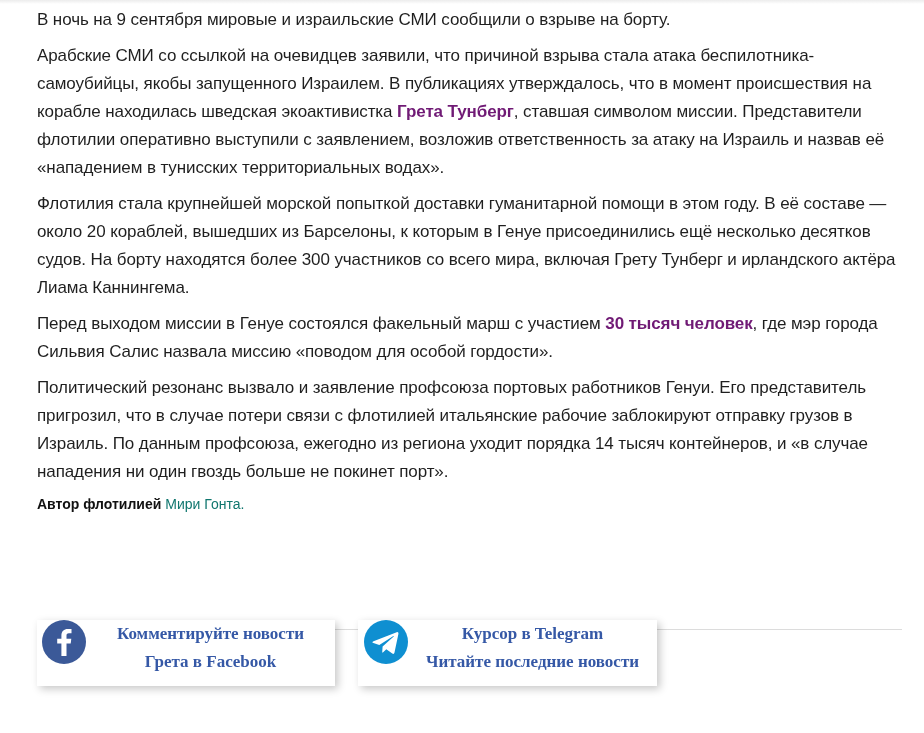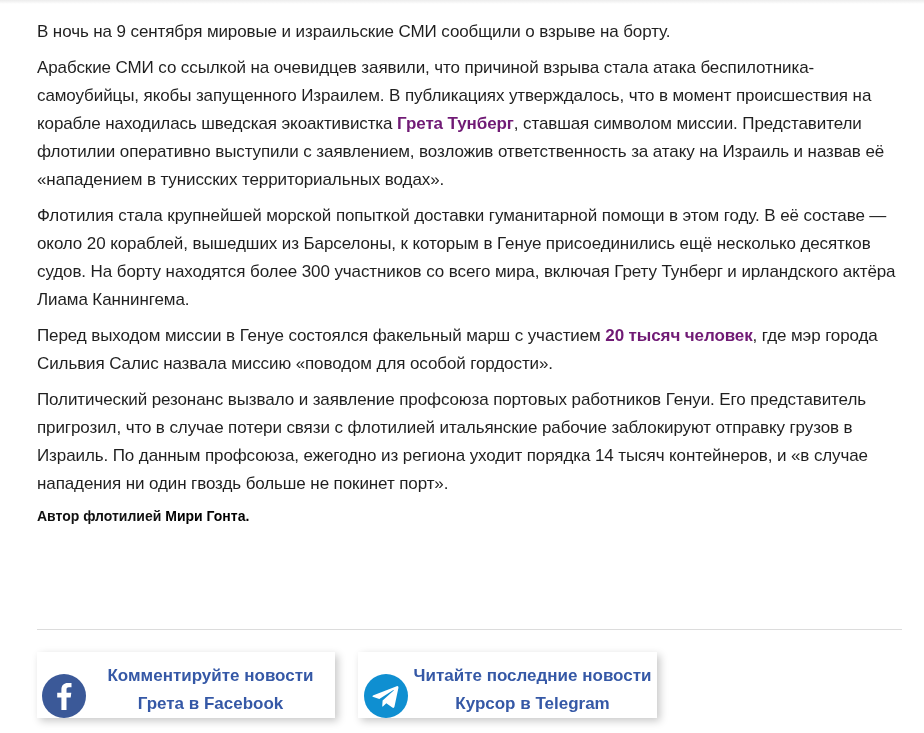--- a/index.html
+++ b/index.html
@@ -1,43 +1,43 @@
 <!DOCTYPE html>
 <html><head>
   <meta charset="utf-8">
   <style>
     * { box-sizing: border-box; margin: 0; padding: 0; }
     html, body { width: 924px; height: 733px; background: #ffffff; overflow: hidden; }
     body { font-family: "Liberation Sans", "DejaVu Sans", sans-serif; color: #1f1f1f; position: relative; }
     .topshade { position: absolute; left: 0; top: 0; width: 924px; height: 4px; background: linear-gradient(#ececec, #ffffff); }
-    .article { position: absolute; left: 37px; top: 18px; width: 868px; }
+    .article { position: absolute; left: 37px; top: 6px; width: 868px; }
     .article p { font-size: 17px; line-height: 28px; letter-spacing: -0.1px; margin-bottom: 8px; color: #1f1f1f; }
     .article p b { font-weight: bold; color: #701a75; }
     .author { font-size: 14px; font-weight: bold; line-height: 20px; margin-top: 6px; color: #111; }
-    .author a { color: #000000; text-decoration: none; font-weight: bold; }
+    .author a { color: #0f766e; text-decoration: none; font-weight: normal; }
     .divider { position: absolute; left: 37px; top: 629px; width: 865px; height: 1px; background: #dcdcdc; }
-    .cta { position: absolute; top: 652px; height: 66px; background: #ffffff;
-           box-shadow: 3px 3px 8px rgba(0,0,0,0.22); display: flex; align-items: flex-end; text-decoration: none; }
+    .cta { position: absolute; top: 620px; height: 66px; background: #ffffff;
+           box-shadow: 3px 3px 8px rgba(0,0,0,0.22); display: flex; align-items: flex-start; text-decoration: none; font-family: Liberation Serif, serif; }
     .cta.fb { left: 37px; width: 298px; }
     .cta.tg { left: 358px; width: 299px; }
     .cta .ico { width: 44px; height: 44px; border-radius: 50%; flex: 0 0 44px; margin-left: 5px; display: flex; align-items: center; justify-content: center; }
     .cta.fb .ico { background: #3b5998; }
     .cta.tg .ico { background: #0f8fd1; margin-left: 6px; }
     .cta .txt { flex: 1; text-align: center; color: #3558a6; font-weight: bold; font-size: 17px; line-height: 28px; }
   </style>
 </head>
 <body>
 
 <div class="topshade"></div>
 
 <div class="article">
   <p>В ночь на 9 сентября мировые и израильские СМИ сообщили о взрыве на борту.</p>
   <p><span>Арабские СМИ со ссылкой на очевидцев заявили, что причиной взрыва стала атака беспилотника-самоубийцы, якобы запущенного Израилем. В публикациях утверждалось, что в момент происшествия на корабле находилась шведская экоактивистка </span><b>Грета Тунберг</b><span>, ставшая символом миссии. Представители флотилии оперативно выступили с заявлением, возложив ответственность за атаку на Израиль и назвав её «нападением в тунисских территориальных водах».</span></p>
   <p>Флотилия стала крупнейшей морской попыткой доставки гуманитарной помощи в этом году. В её составе — около 20 кораблей, вышедших из Барселоны, к которым в Генуе присоединились ещё несколько десятков судов. На борту находятся более 300 участников со всего мира, включая Грету Тунберг и ирландского актёра Лиама Каннингема.</p>
-  <p><span>Перед выходом миссии в Генуе состоялся факельный марш с участием </span><b>20 тысяч человек</b><span>, где мэр города Сильвия Салис назвала миссию «поводом для особой гордости».</span></p>
+  <p><span>Перед выходом миссии в Генуе состоялся факельный марш с участием </span><b>30 тысяч человек</b><span>, где мэр города Сильвия Салис назвала миссию «поводом для особой гордости».</span></p>
   <p>Политический резонанс вызвало и заявление профсоюза портовых работников Генуи. Его представитель пригрозил, что в случае потери связи с флотилией итальянские рабочие заблокируют отправку грузов в Израиль. По данным профсоюза, ежегодно из региона уходит порядка 14 тысяч контейнеров, и «в случае нападения ни один гвоздь больше не покинет порт».</p>
   <div class="author">
     <span>Автор флотилией</span>
     <a href="#">Мири Гонта.</a>
   </div>
 </div>
 
 <div class="divider"></div>
 
 <a href="#" class="cta fb">
@@ -52,16 +52,16 @@
   </span>
 </a>
 
 <a href="#" class="cta tg">
   <span class="ico">
     <svg width="44" height="44" viewBox="0 0 44 44">
       <path d="M9.5 21.2l23.2-9c1.1-.4 2 .3 1.7 1.9l-3.9 18.5c-.3 1.3-1.1 1.6-2.2 1l-6-4.4-2.9 2.8c-.3.3-.6.6-1.2.6l.4-6.1 11.1-10c.5-.4-.1-.7-.7-.3L15.3 24.9l-5.9-1.8c-1.3-.4-1.3-1.3.1-1.9z" fill="#ffffff"></path>
     </svg>
   </span>
   <span class="txt">
+    <span style="display:block">Курсор в Telegram</span>
     <span style="display:block">Читайте последние новости</span>
-    <span style="display:block">Курсор в Telegram</span>
   </span>
 </a>
 
 </body></html>

